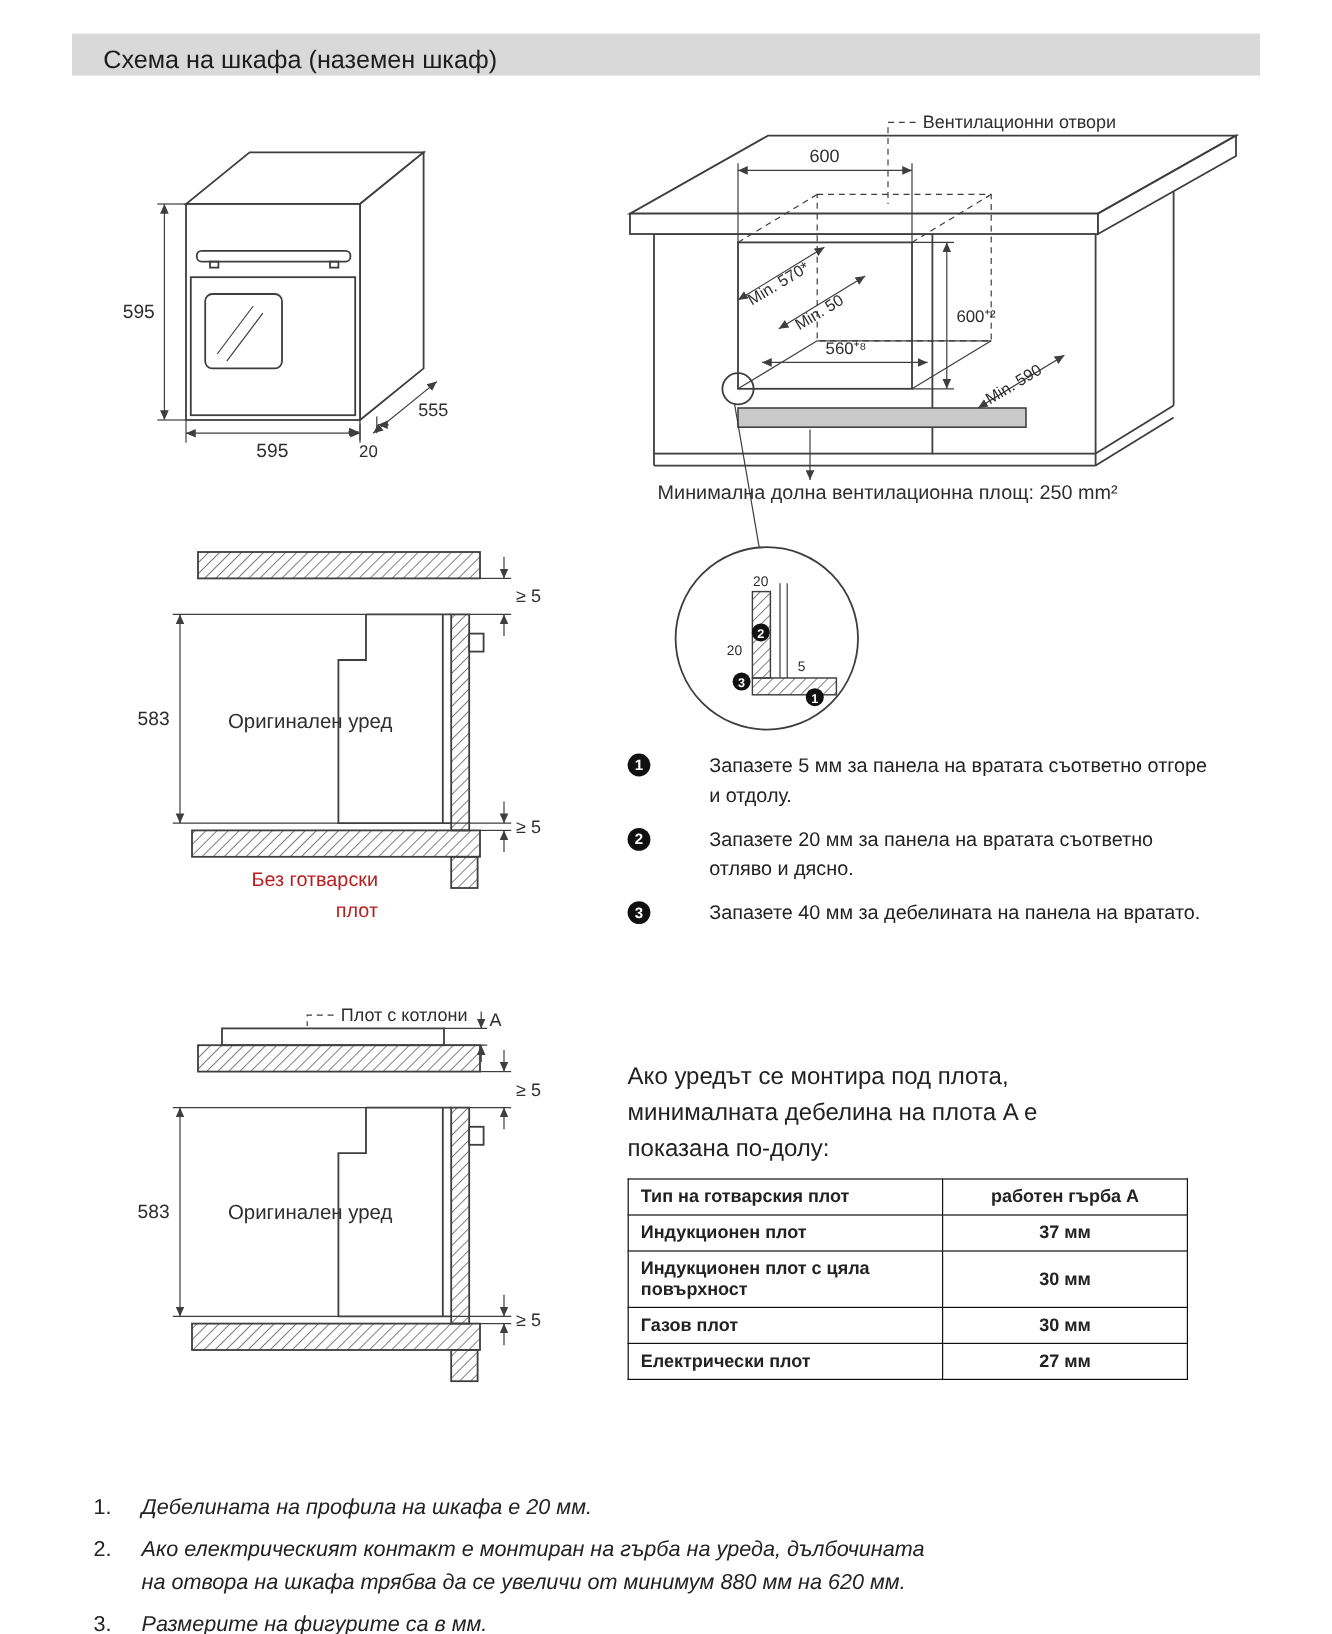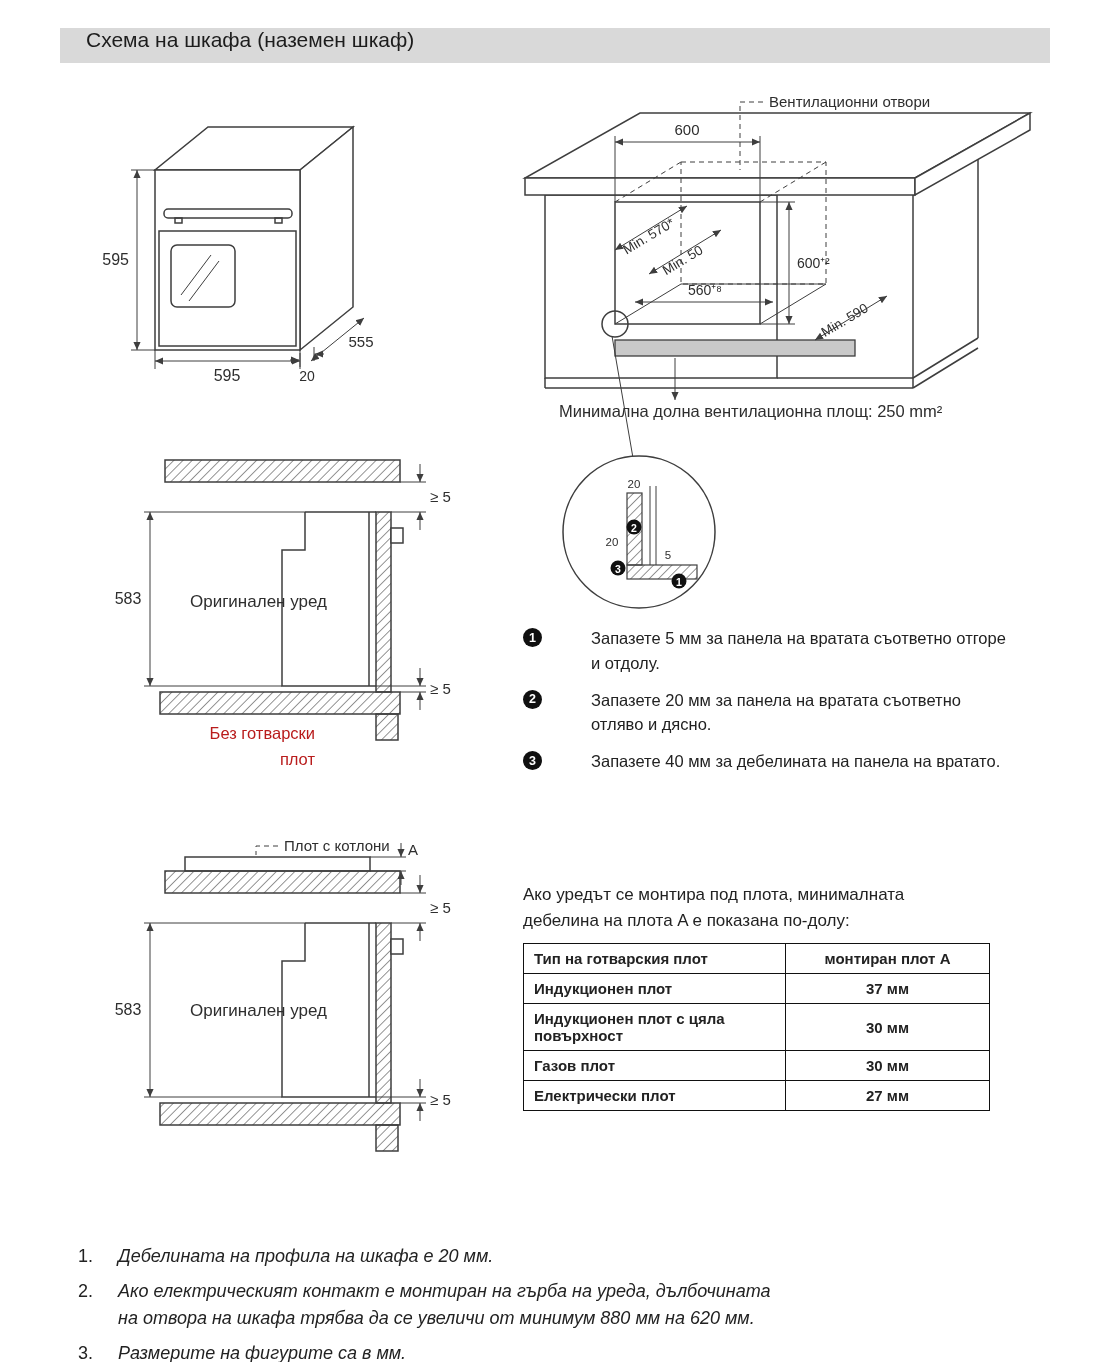--- a/index.html
+++ b/index.html
@@ -1,39 +1,39 @@
 <!DOCTYPE html>
 <html><head>
 <meta charset="utf-8">
 <style>
   * { margin:0; padding:0; box-sizing:border-box; }
   body { background:#ffffff; font-family:"Liberation Sans", sans-serif; color:#222; }
   .page { position:relative; width:1110px; height:1362px; background:#fff; overflow:hidden; }
   .abs { position:absolute; }
   .header-bar { left:60px; top:28px; width:990px; height:35px; background:#d9d9d9;
-                display:flex; align-items:flex-start; padding-left:26px; font-size:21px; color:#1c1c1c; }
+                display:flex; align-items:flex-end; padding-left:26px; font-size:21px; color:#1c1c1c; }
   svg { position:absolute; }
   svg text { font-family:"Liberation Sans", sans-serif; fill:#2e2e2e; }
   .st  { stroke:#3e3e3e; stroke-width:1.5; fill:none; }
   .stf { stroke:#3e3e3e; stroke-width:1.5; fill:#ffffff; }
   .dim { stroke:#3e3e3e; stroke-width:1; fill:none; }
   .dash{ stroke:#3e3e3e; stroke-width:1; fill:none; stroke-dasharray:5 4; }
   .t11 { font-size:11.5px; } .t13 { font-size:13.5px; } .t14 { font-size:14px; }
   .t15 { font-size:15px; }   .t16 { font-size:16px; }   .t17 { font-size:17px; }
   .badge-num { fill:#ffffff; font-weight:bold; font-size:10.5px; }
   .caption { font-size:16.5px; color:#b91c1c; line-height:1.6;text-align:right; }
-  .vent-caption { font-size:16.5px; color:#2e2e2e;margin-left:11px; }
+  .vent-caption { font-size:16.5px; color:#2e2e2e; }
   .notes { left:523px; top:626px; width:520px; display:flex; flex-direction:column; gap:12px; }
   .note { display:flex; align-items:flex-start; }
   .badge { width:19px; height:19px; border-radius:50%; background:#101010; color:#fff;
            font-size:12.5px; font-weight:bold; display:flex; align-items:center; justify-content:center;
            flex:0 0 19px; margin-right:10px; margin-top:2px; }
   .note-text { font-size:16.5px; line-height:1.5; width:426px; color:#222;margin-left:39px; }
   .table-block { left:523px; top:882px; width:467px; }
-  .table-intro { font-size:17px; line-height:1.5; width:425px; margin-bottom:10px; color:#222; }
+  .table-intro { font-size:20px; line-height:1.5; width:425px; margin-bottom:10px; color:#222; }
   table.hob { border-collapse:collapse; width:467px; }
   table.hob th, table.hob td { border:1.7px solid #111; font-size:15px; font-weight:bold;
                                padding:6px 10px; color:#222; }
   .c1 { width:262px; text-align:left; }
   .c2 { text-align:center; }
   .footnotes { left:78px; top:1243px; width:800px; display:flex; flex-direction:column; gap:8px; }
   .fitem { display:flex; font-size:18px; line-height:1.5; color:#222; }
   .fnum { flex:0 0 40px; }
   .ftext { width:660px;font-style:italic; }
 </style>
@@ -255,21 +255,21 @@
     </g>
   </svg>
 
 
   <div class="abs table-block">
     <div class="table-intro">Ако уредът се монтира под плота, минималната дебелина на плота A е показана по-долу:</div>
     <table class="hob">
       <tbody>
           <tr>
         <th class="c1">Тип на готварския плот</th>
-        <th class="c2">монтиран плот A</th>
+        <th class="c2">работен гърба A</th>
       </tr>
       <tr>
         <td class="c1">Индукционен плот</td>
         <td class="c2">37 мм</td>
       </tr>
       <tr>
         <td class="c1">Индукционен плот с цяла повърхност</td>
         <td class="c2">30 мм</td>
       </tr>
       <tr>

